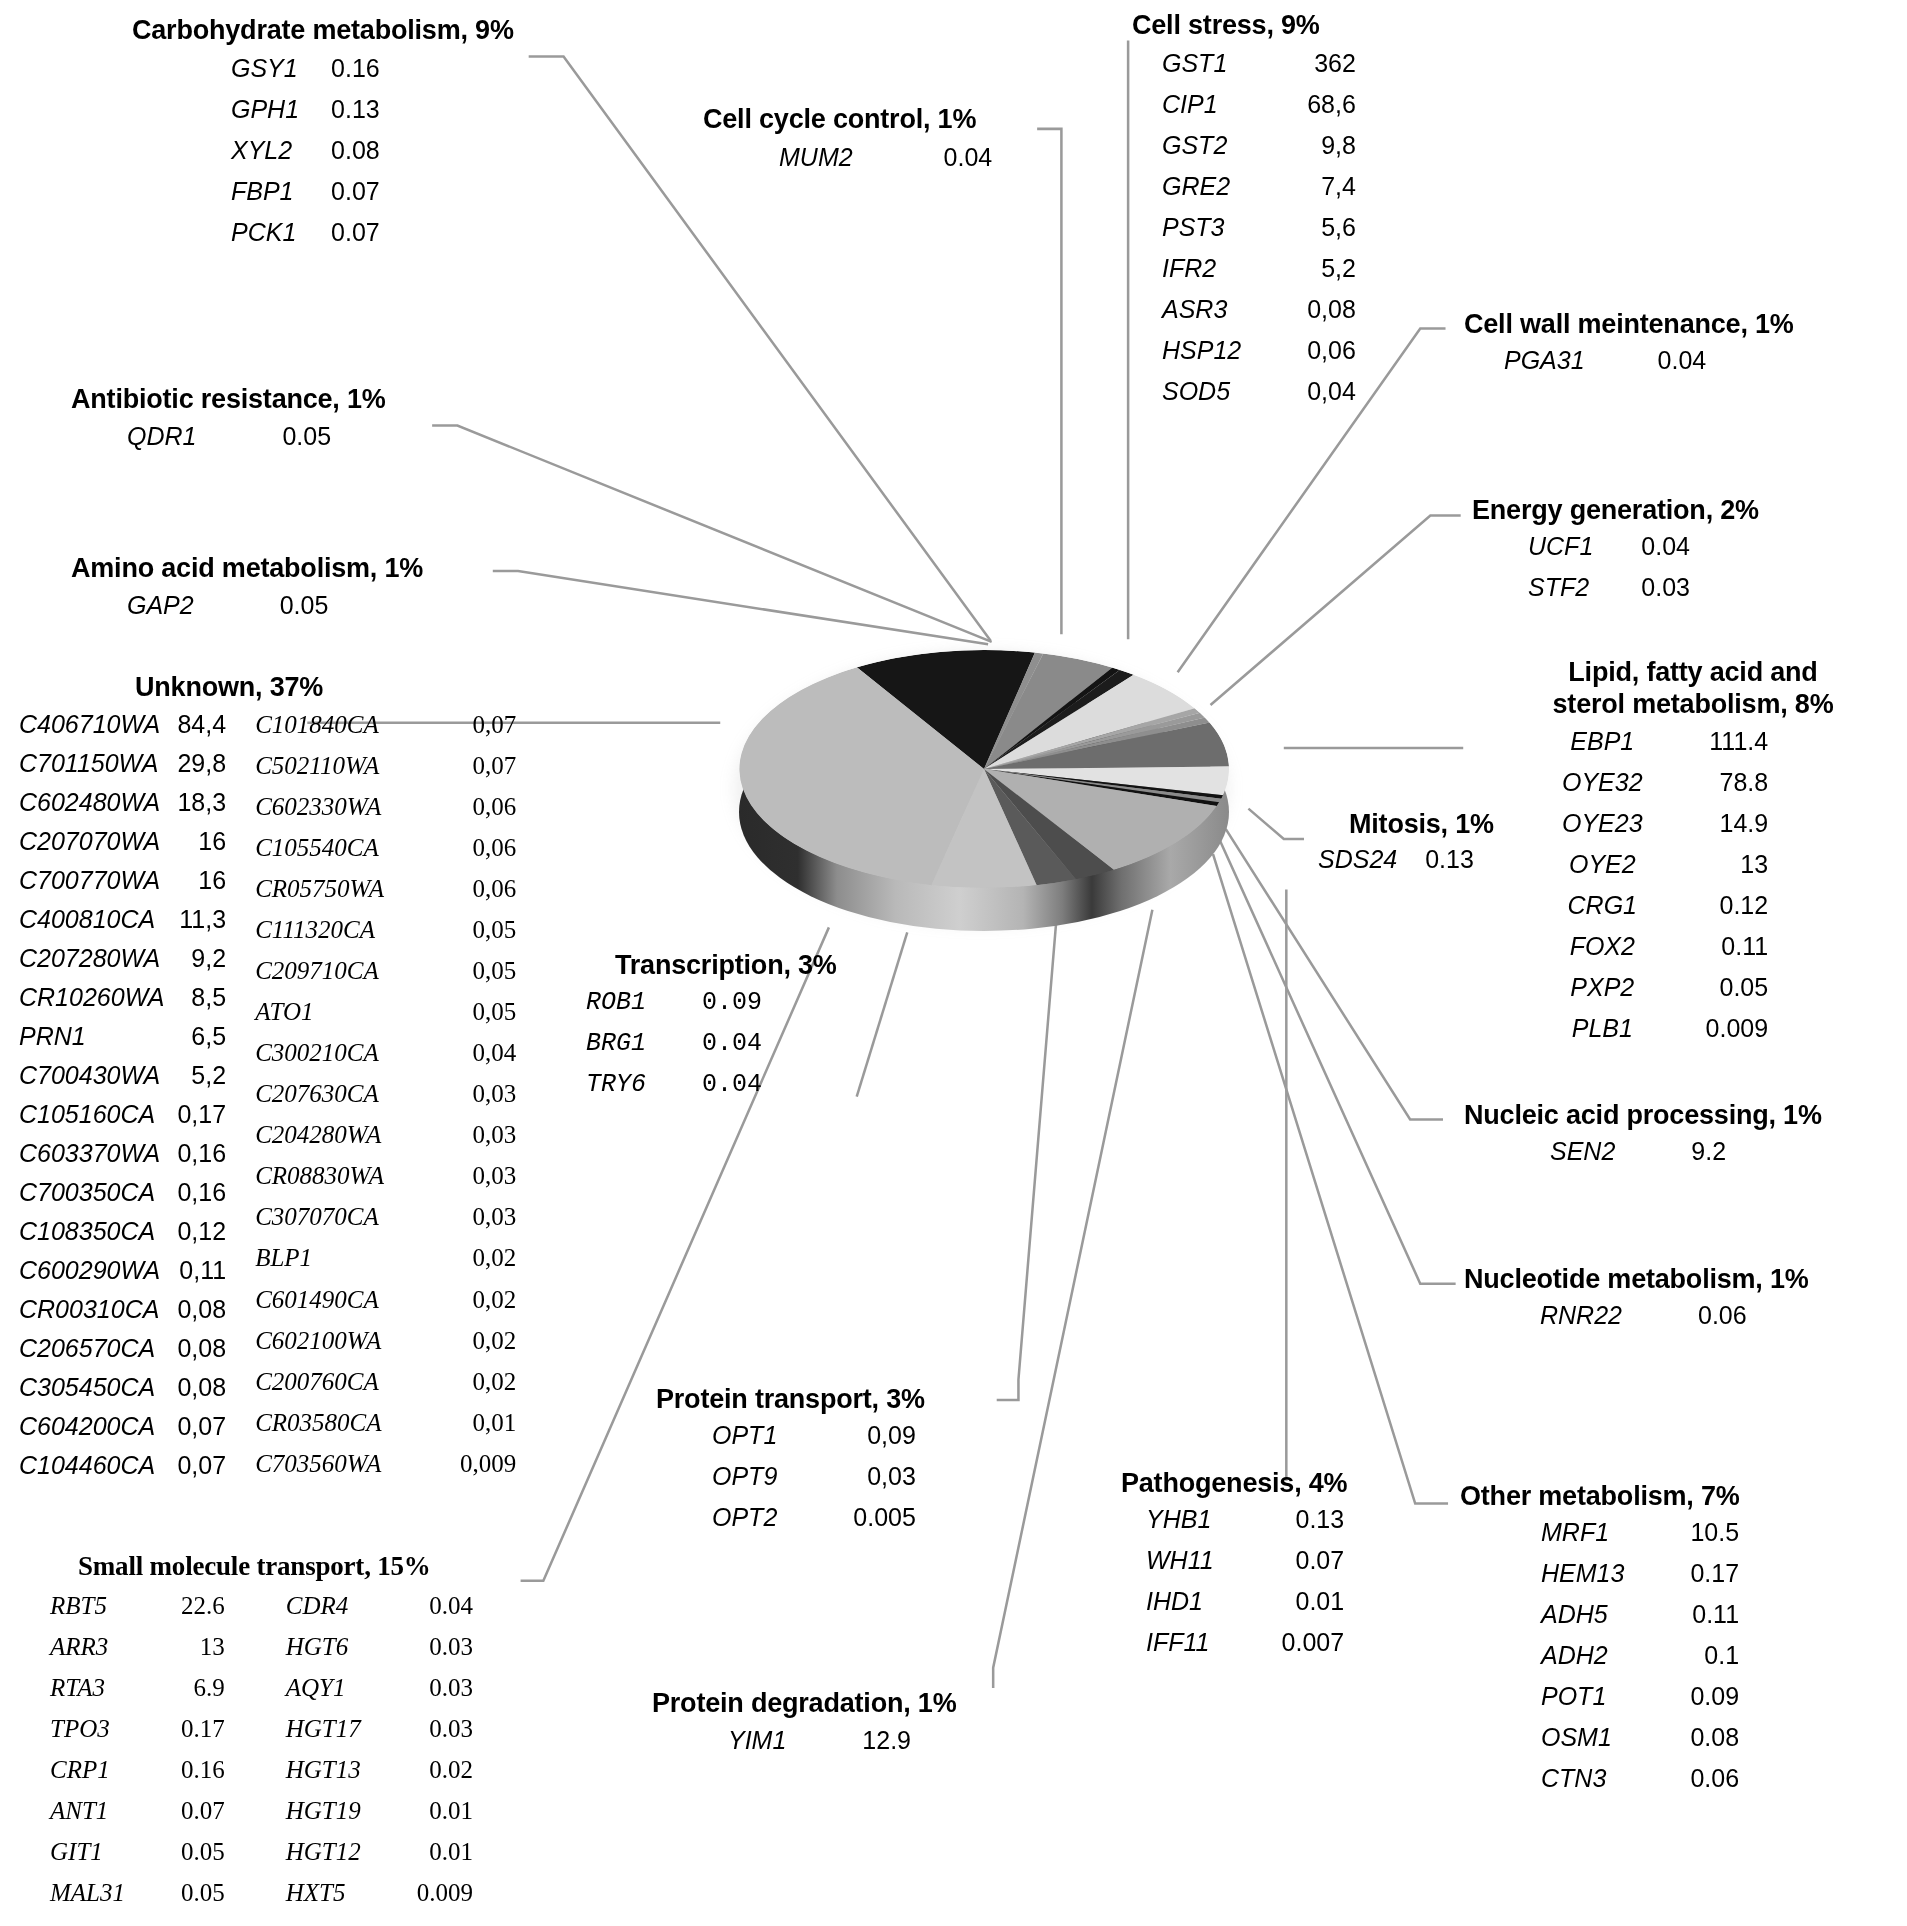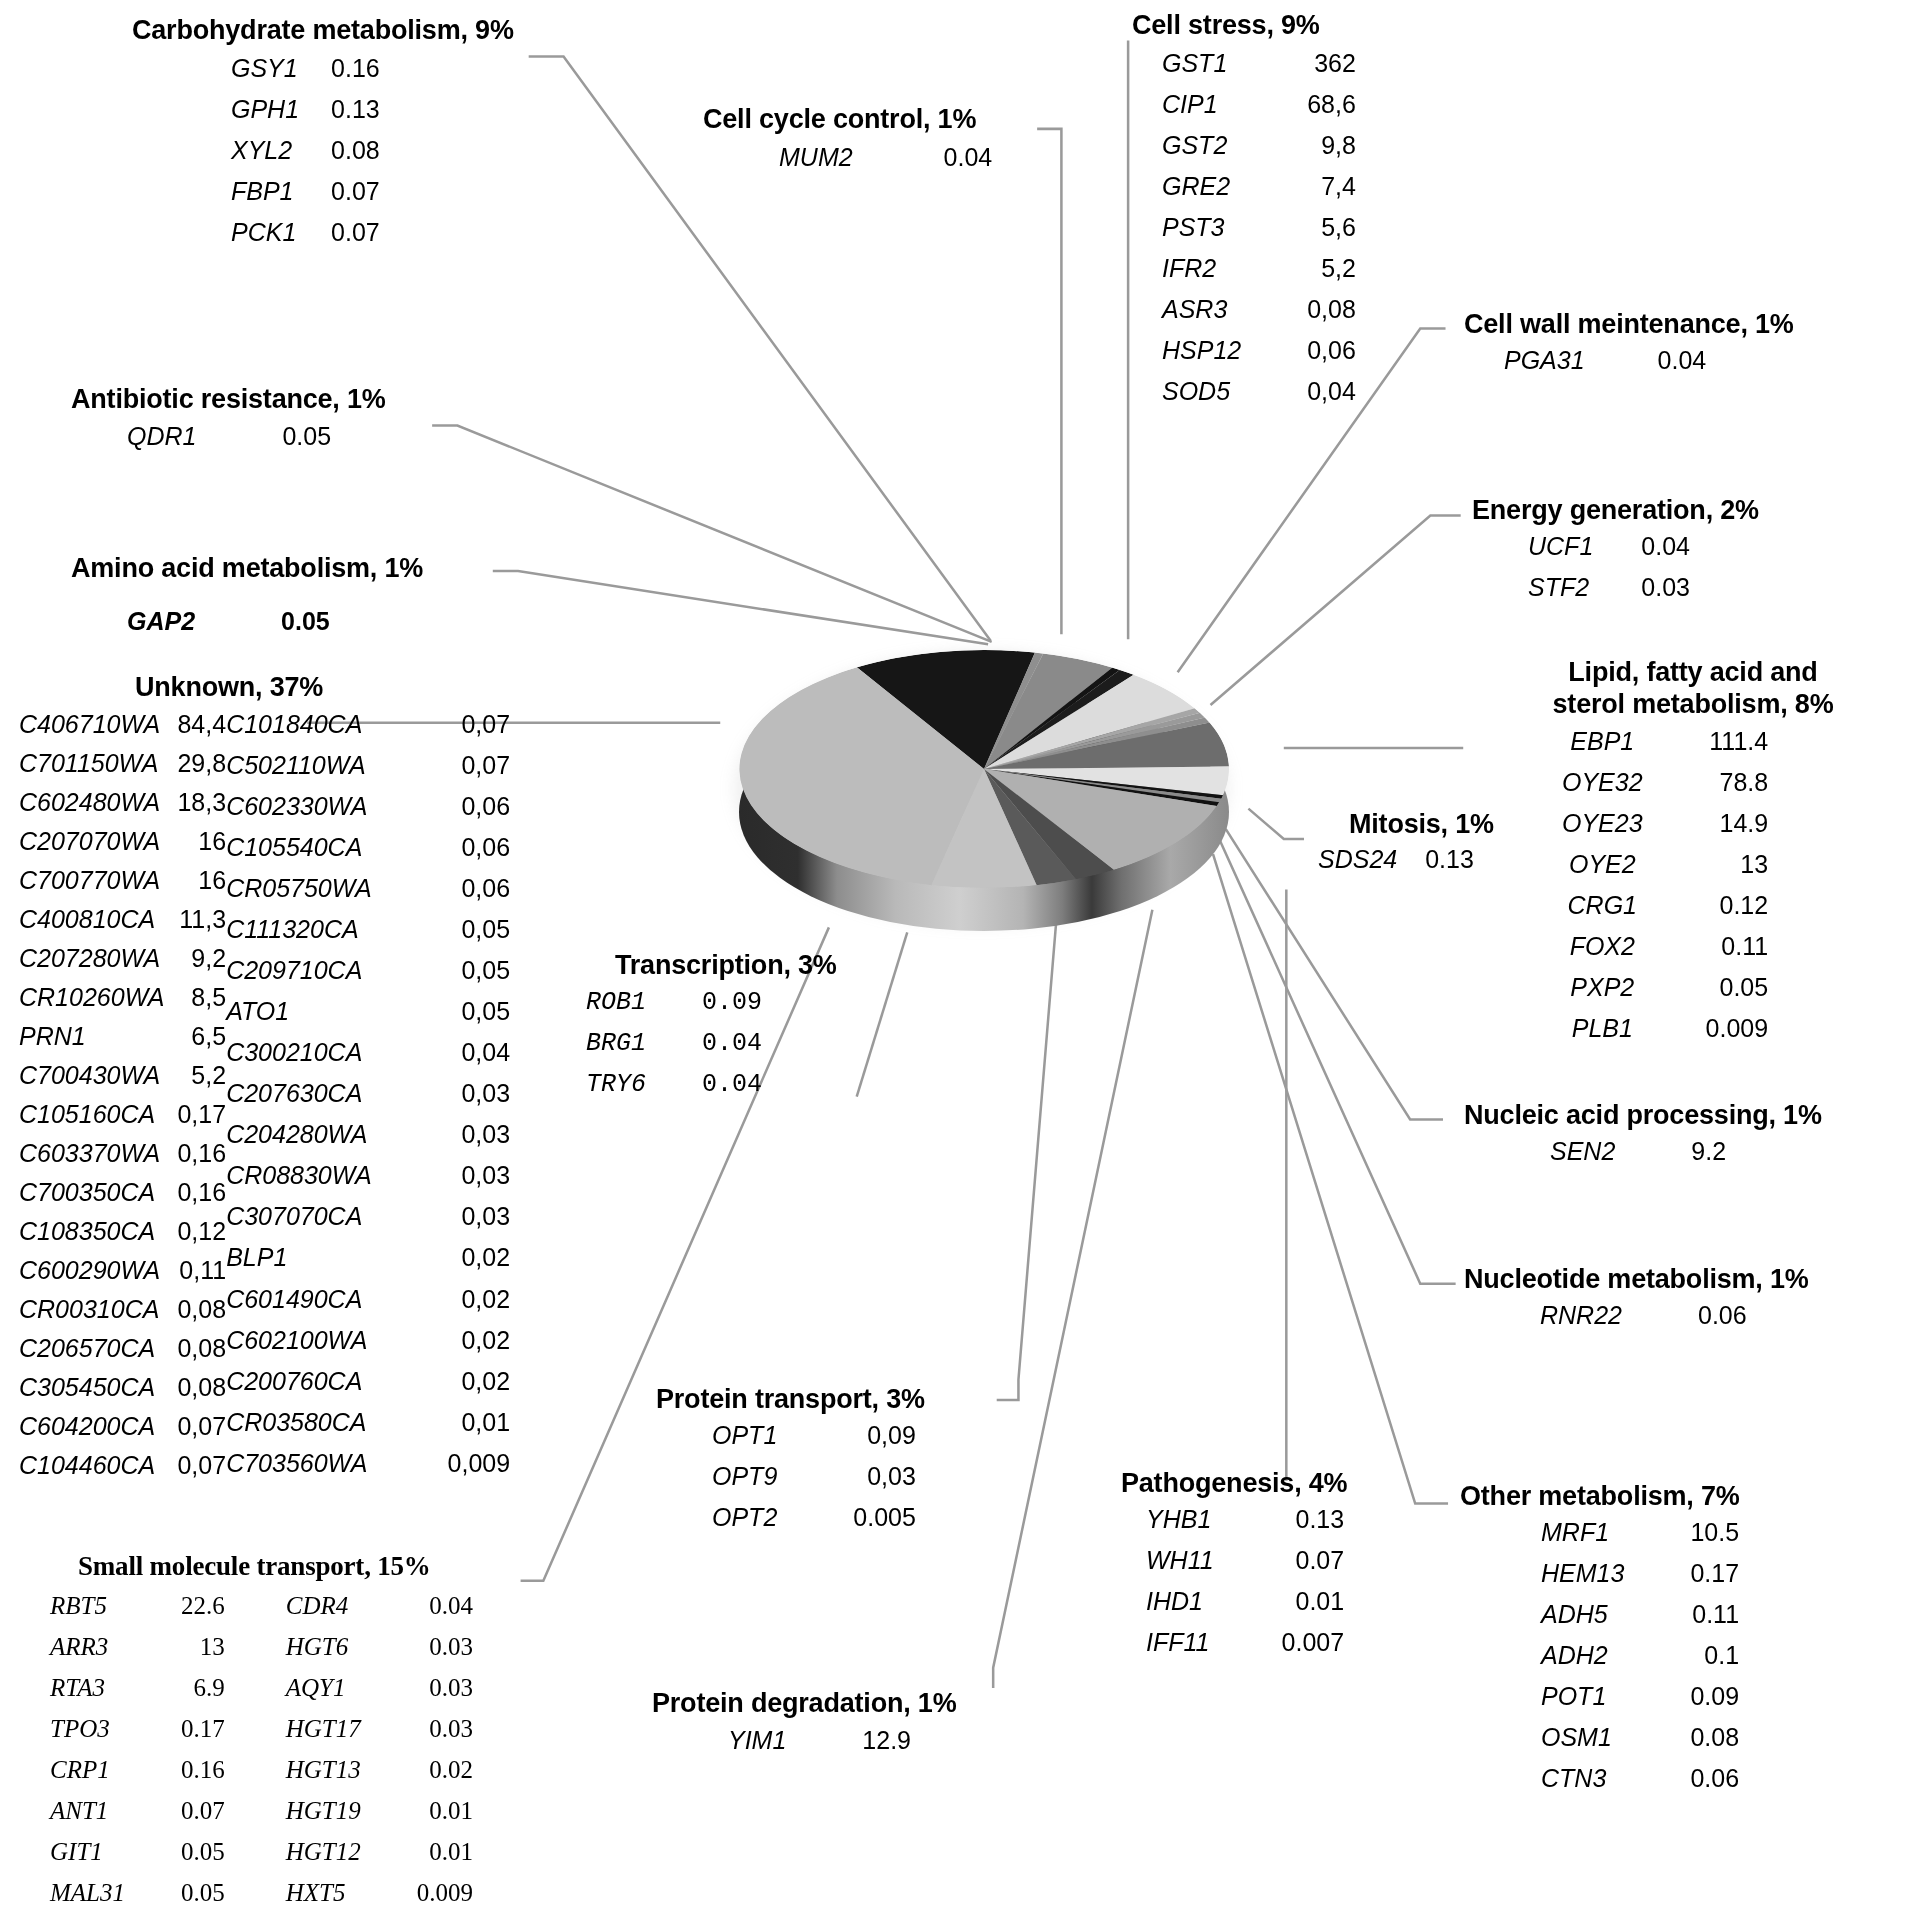--- a/index.html
+++ b/index.html
@@ -286,21 +286,21 @@
             <td class="g">STF2</td>
             <td class="sp" style="width: 48px;"></td>
             <td class="v">0.03</td>
           </tr>
         </tbody>
     </table>
   </div>
 
   <div class="block" style="left:71px;top:553px;">
     <div class="cat-title">Amino acid metabolism, 1%</div>
-    <table class="genes loose" style="margin-left:56px;margin-top:24px;font-weight:bold;">
+    <table class="genes loose" style="margin-left:56px;margin-top:8px;">
       <tbody>
           <tr>
             <td class="g">GAP2</td>
             <td class="sp" style="width: 86px;"></td>
             <td class="v">0.05</td>
           </tr>
         </tbody>
     </table>
   </div>
 
@@ -453,21 +453,21 @@
               <td class="sp" style="width: 13px;"></td>
               <td class="v">0,07</td>
             </tr>
             <tr>
               <td class="g">C104460CA</td>
               <td class="sp" style="width: 13px;"></td>
               <td class="v">0,07</td>
             </tr>
           </tbody>
       </table>
-      <table class="genes vtight" style="">
+      <table class="genes vtight" style="margin-left:29px;font-family:Liberation Serif, serif;">
         <tbody>
             <tr>
               <td class="g">C101840CA</td>
               <td class="sp" style="width: 76px;"></td>
               <td class="v">0,07</td>
             </tr>
             <tr>
               <td class="g">C502110WA</td>
               <td class="sp" style="width: 76px;"></td>
               <td class="v">0,07</td>

